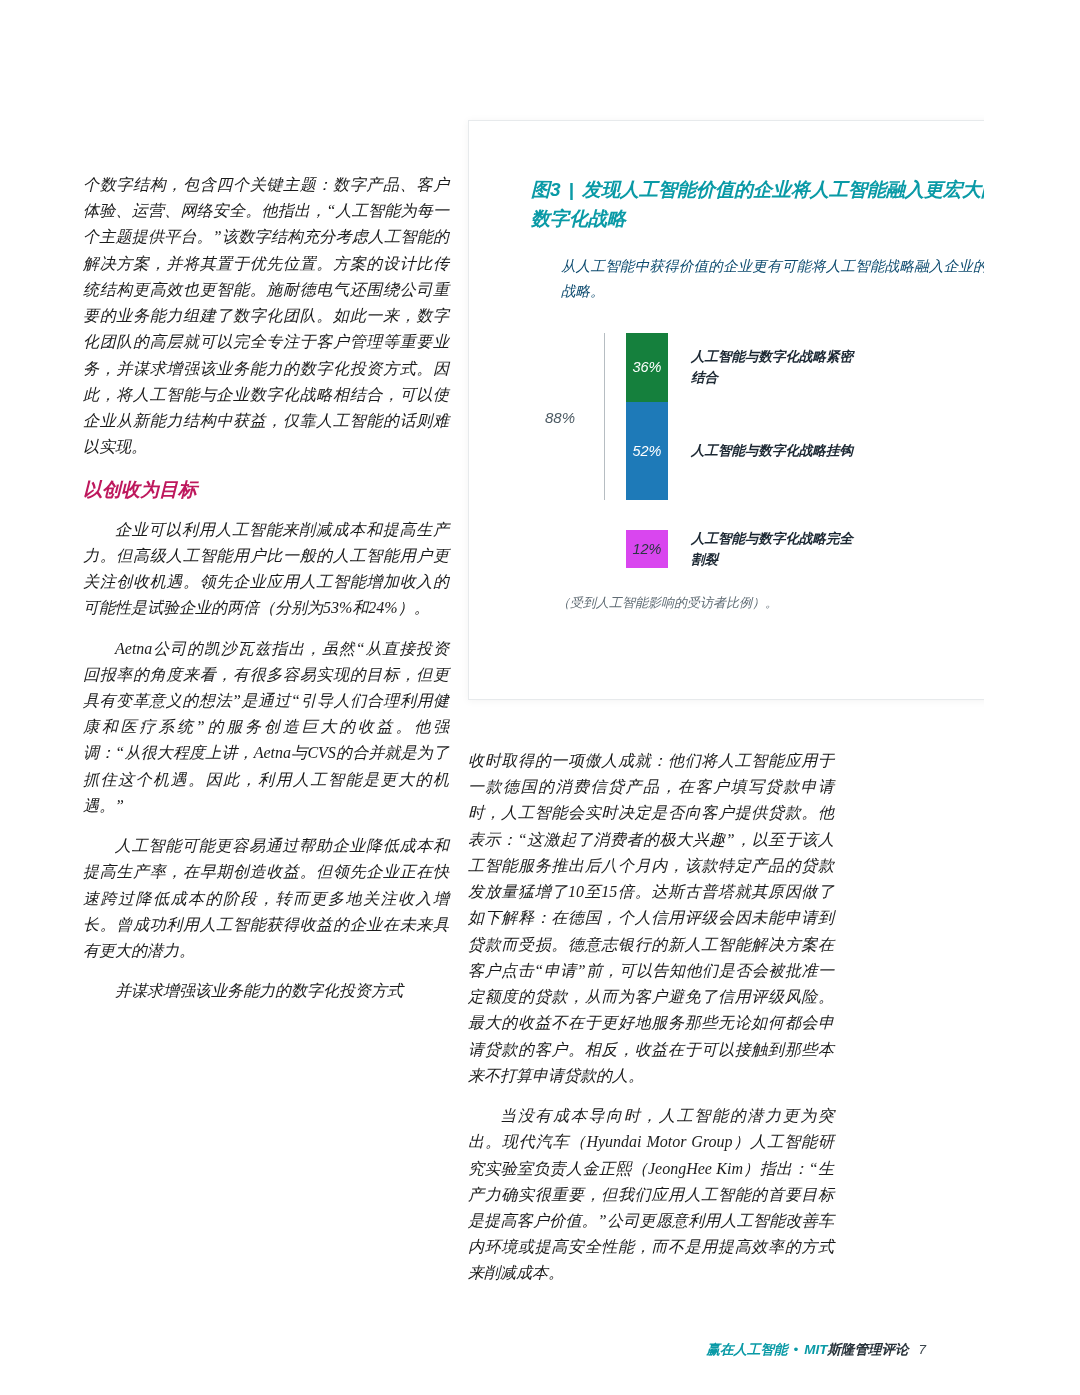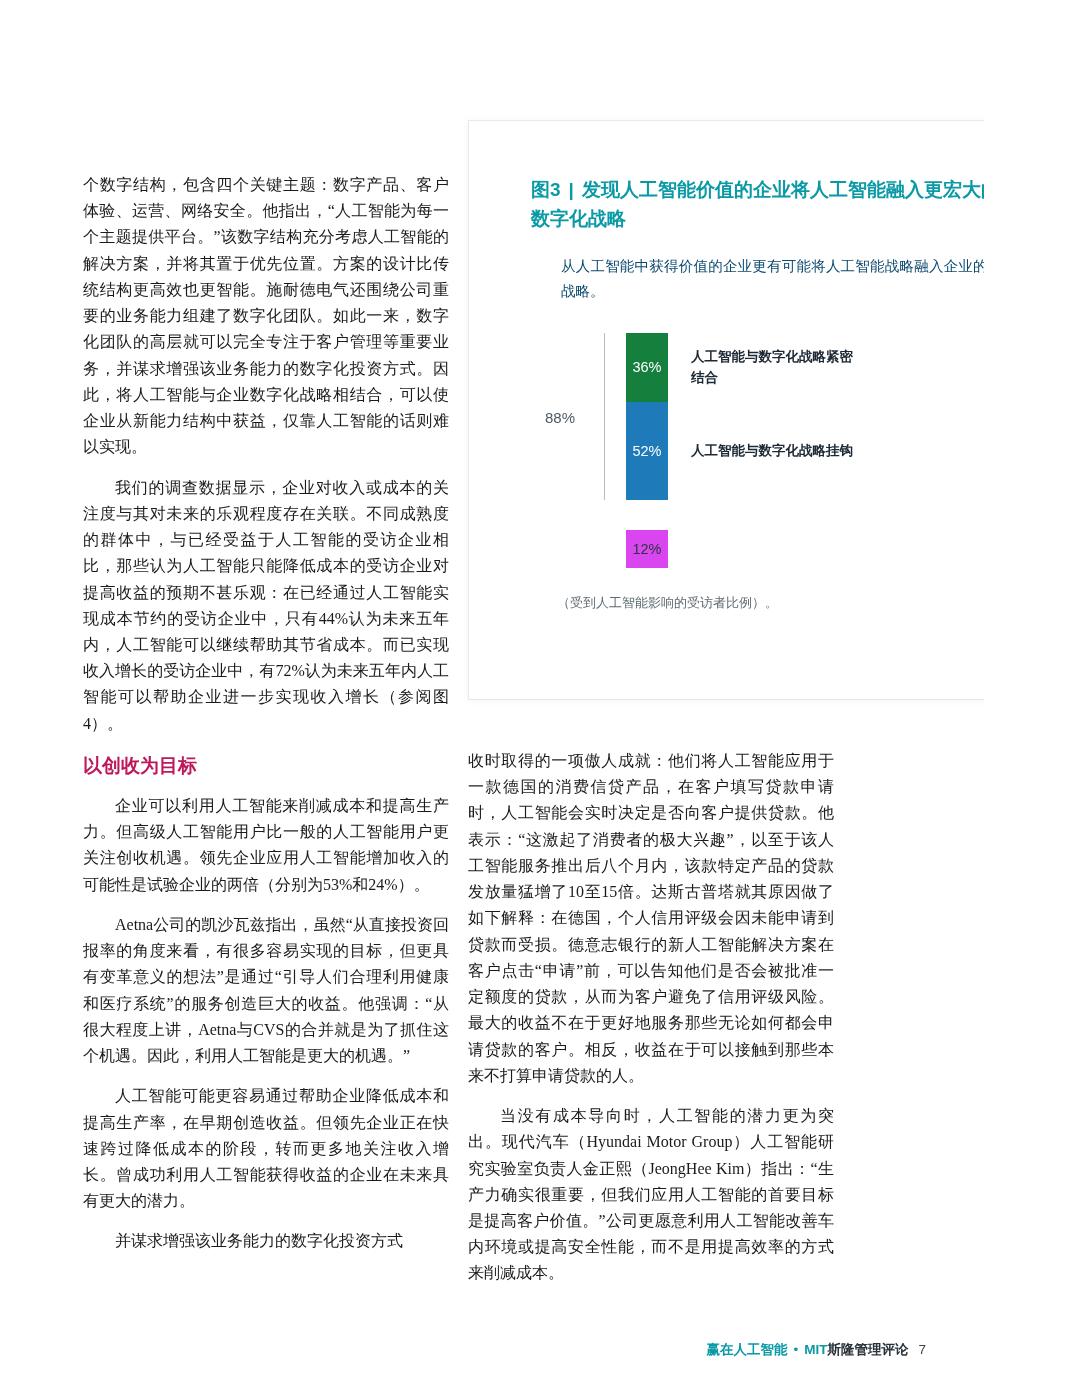--- a/index.html
+++ b/index.html
@@ -1,18 +1,18 @@
 <!DOCTYPE html>
 <html><head>
 <meta charset="utf-8">
 <style>
   html,body { margin:0; padding:0; background:#ffffff; }
   .page {
     position:relative; width:984px; height:1395px; background:#ffffff;
-    font-family:"Liberation Serif", serif; overflow:hidden;
+    font-family:"Liberation Serif", serif; overflow:hidden;font-style:italic;
   }
 
   
   .col { position:absolute; }
   .col-left  { left:83px;  top:172px; width:366px; }
   .col-right { left:468px; top:748px; width:366px; }
   p.body {
     font-size:16px; line-height:1.64; color:#1b1b1b;
     text-align:justify; text-justify:inter-ideograph;
     margin:0 0 14px 0;
@@ -73,21 +73,20 @@
   .footer .pub-cn { color:#28323a; font-weight:bold; }
   .footer .pagenum { margin-left:10px; color:#3a444c; }
 </style>
 </head>
 <body>
 
 <div class="page">
 
   <section class="col col-left">
     <p class="body">个数字结构，包含四个关键主题：数字产品、客户体验、运营、网络安全。他指出，“人工智能为每一个主题提供平台。”该数字结构充分考虑人工智能的解决方案，并将其置于优先位置。方案的设计比传统结构更高效也更智能。施耐德电气还围绕公司重要的业务能力组建了数字化团队。如此一来，数字化团队的高层就可以完全专注于客户管理等重要业务，并谋求增强该业务能力的数字化投资方式。因此，将人工智能与企业数字化战略相结合，可以使企业从新能力结构中获益，仅靠人工智能的话则难以实现。</p>
-    <p class="body indent">我们的调查数据显示，企业对收入或成本的关注度与其对未来的乐观程度存在关联。不同成熟度的群体中，与已经受益于人工智能的受访企业相比，那些认为人工智能只能降低成本的受访企业对提高收益的预期不甚乐观：在已经通过人工智能实现成本节约的受访企业中，只有44%认为未来五年内，人工智能可以继续帮助其节省成本。而已实现收入增长的受访企业中，有72%认为未来五年内人工智能可以帮助企业进一步实现收入增长（参阅图4）。</p>
     <h2 class="section-heading">以创收为目标</h2>
     <p class="body indent">企业可以利用人工智能来削减成本和提高生产力。但高级人工智能用户比一般的人工智能用户更关注创收机遇。领先企业应用人工智能增加收入的可能性是试验企业的两倍（分别为53%和24%）。</p>
     <p class="body indent">Aetna公司的凯沙瓦兹指出，虽然“从直接投资回报率的角度来看，有很多容易实现的目标，但更具有变革意义的想法”是通过“引导人们合理利用健康和医疗系统”的服务创造巨大的收益。他强调：“从很大程度上讲，Aetna与CVS的合并就是为了抓住这个机遇。因此，利用人工智能是更大的机遇。”</p>
     <p class="body indent">人工智能可能更容易通过帮助企业降低成本和提高生产率，在早期创造收益。但领先企业正在快速跨过降低成本的阶段，转而更多地关注收入增长。曾成功利用人工智能获得收益的企业在未来具有更大的潜力。</p>
     <p class="body indent">并谋求增强该业务能力的数字化投资方式</p>
   </section>
 
   <section class="figure-card">
     <h3 class="fig-title"><span>图3</span><span class="fig-divider">|</span><span>发现人工智能价值的企业将人工智能融入更宏大的数字化战略</span></h3>
     <p class="fig-subtitle">从人工智能中获得价值的企业更有可能将人工智能战略融入企业的整体战略。</p>
@@ -96,20 +95,21 @@
       <div class="bracket" style="height: 167.2px;"></div>
       <div class="total-label" style="top: 83.6px;">88%</div>
       <div class="bar">
           <div class="seg" style="top: 0px; height: 68.4px; background: #15803d; color: rgb(255, 255, 255);">36%</div>
           <div class="seg" style="top: 68.4px; height: 98.8px; background: rgb(30, 122, 184); color: rgb(255, 255, 255);">52%</div>
           <div class="seg" style="top: 197.2px; height: 38px; background: #d946ef; color: rgb(42, 55, 66);">12%</div>
         </div>
       <div class="seg-labels">
           <div class="seg-label" style="top: 34.2px;">人工智能与数字化战略紧密结合</div>
           <div class="seg-label" style="top: 117.8px;">人工智能与数字化战略挂钩</div>
+          <div class="seg-label" style="top: 216.2px;">人工智能与数字化战略完全割裂</div>
         </div>
     </div>
 
     <p class="fig-caption">（受到人工智能影响的受访者比例）。</p>
   </section>
 
   <section class="col col-right">
     <p class="body">收时取得的一项傲人成就：他们将人工智能应用于一款德国的消费信贷产品，在客户填写贷款申请时，人工智能会实时决定是否向客户提供贷款。他表示：“这激起了消费者的极大兴趣”，以至于该人工智能服务推出后八个月内，该款特定产品的贷款发放量猛增了10至15倍。达斯古普塔就其原因做了如下解释：在德国，个人信用评级会因未能申请到贷款而受损。德意志银行的新人工智能解决方案在客户点击“申请”前，可以告知他们是否会被批准一定额度的贷款，从而为客户避免了信用评级风险。最大的收益不在于更好地服务那些无论如何都会申请贷款的客户。相反，收益在于可以接触到那些本来不打算申请贷款的人。</p>
     <p class="body indent">当没有成本导向时，人工智能的潜力更为突出。现代汽车（Hyundai Motor Group）人工智能研究实验室负责人金正熙（JeongHee Kim）指出：“生产力确实很重要，但我们应用人工智能的首要目标是提高客户价值。”公司更愿意利用人工智能改善车内环境或提高安全性能，而不是用提高效率的方式来削减成本。</p>
   </section>

